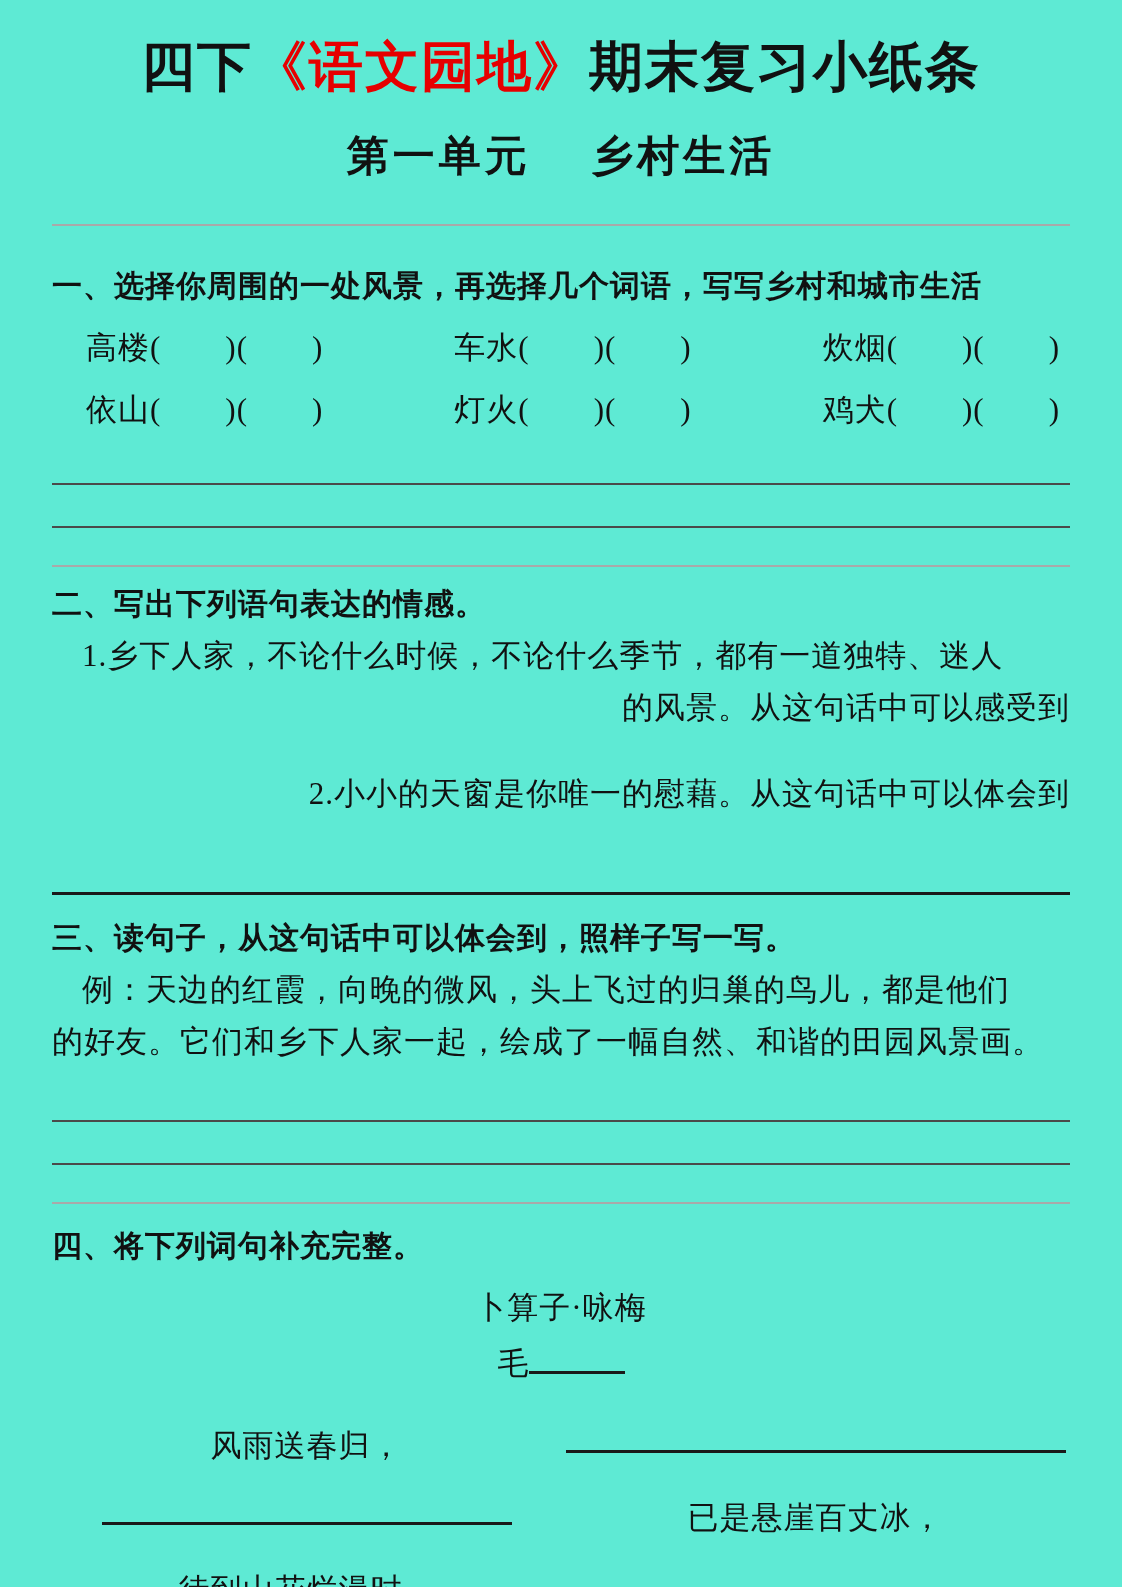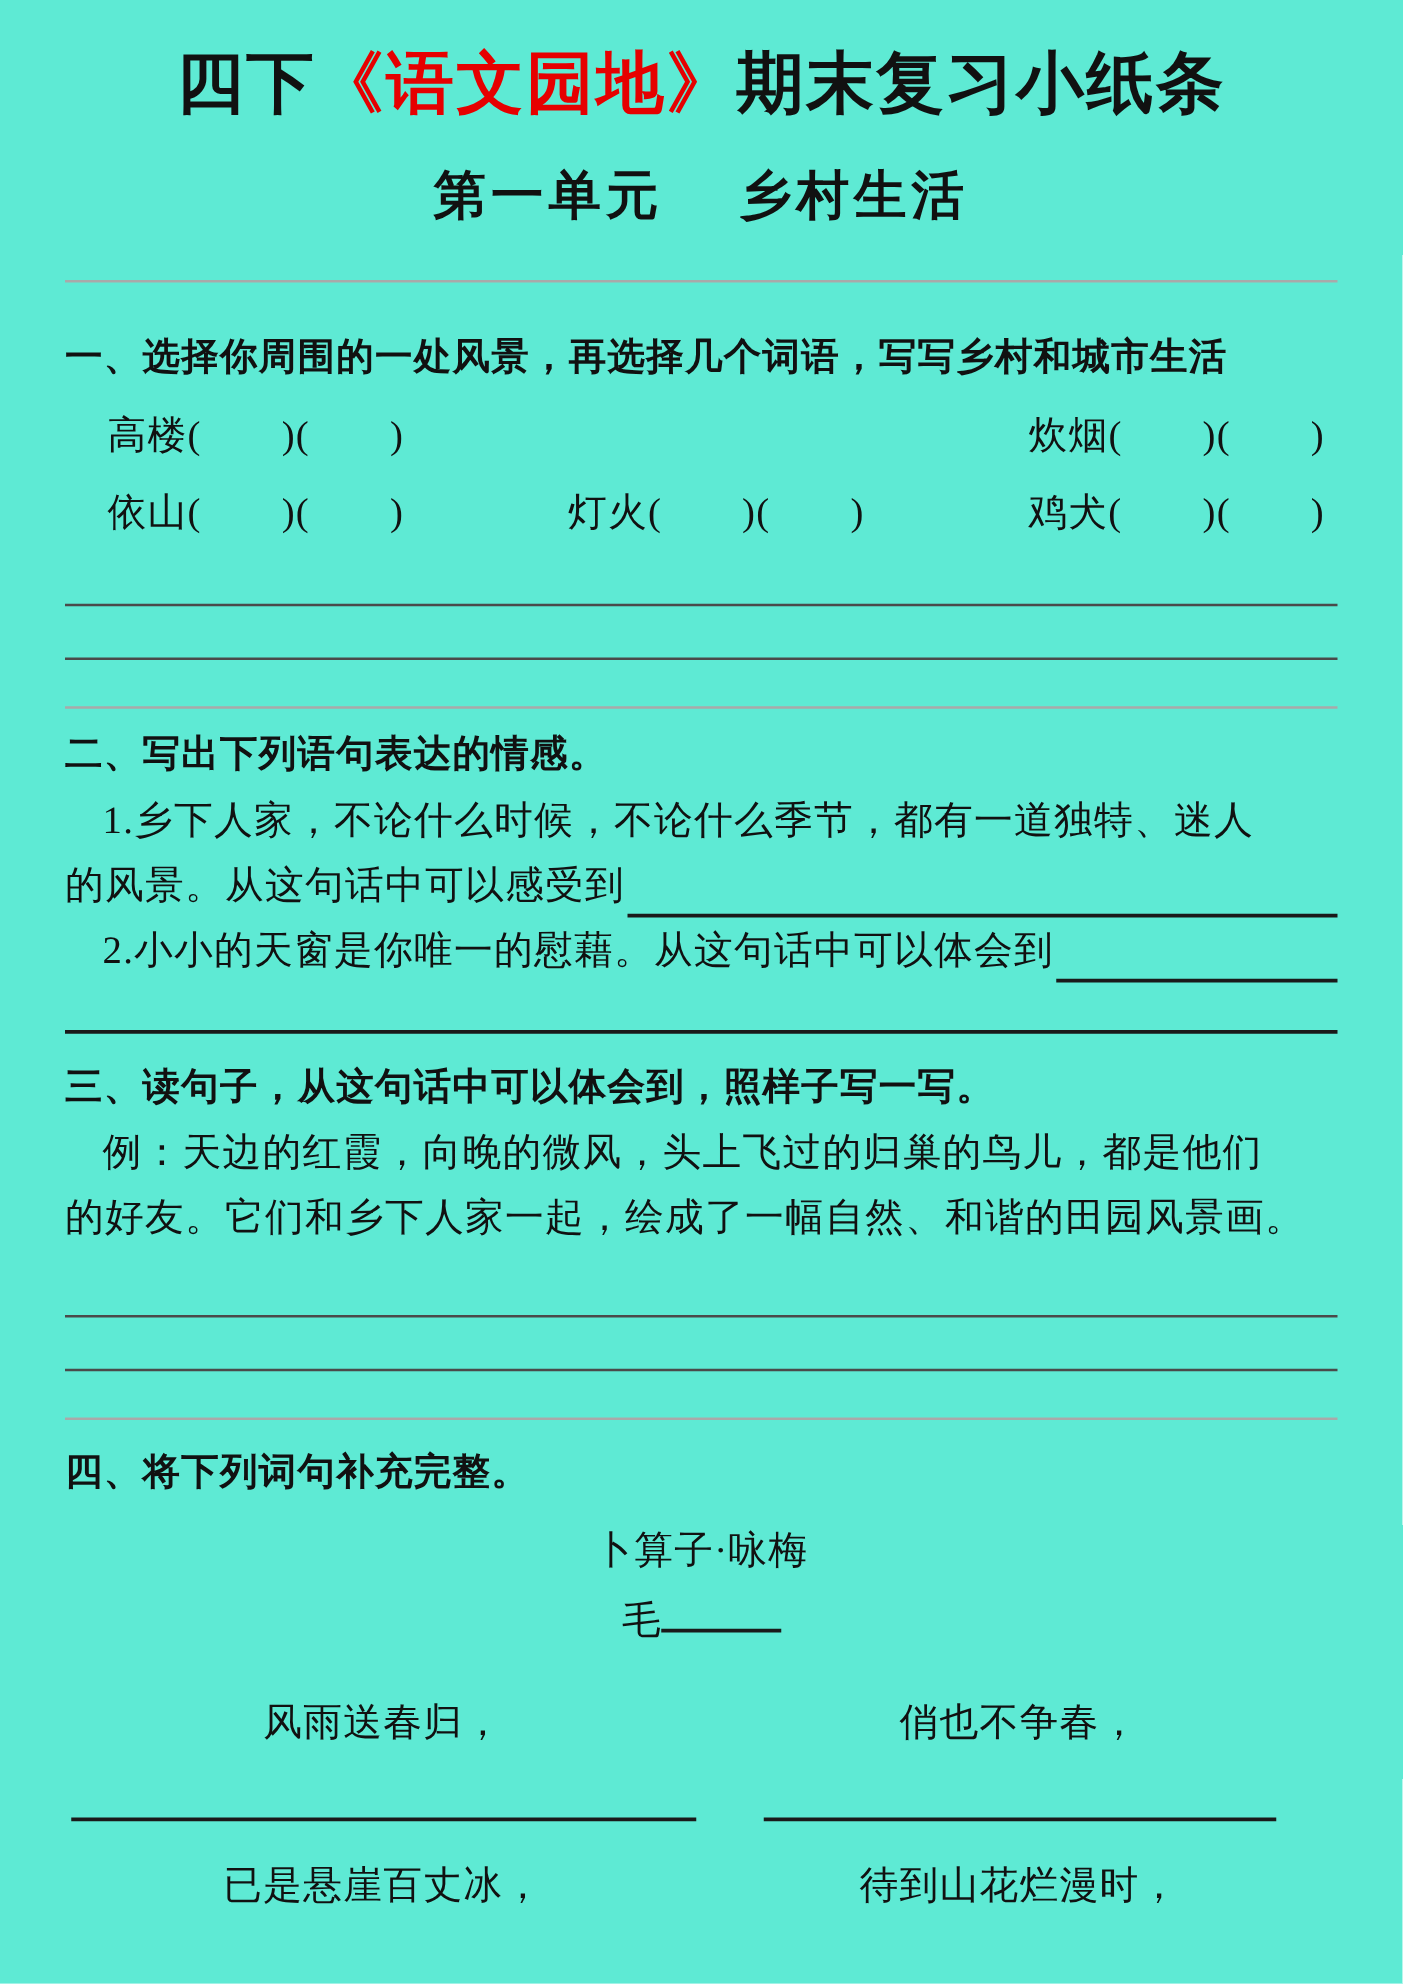--- a/index.html
+++ b/index.html
@@ -65,21 +65,21 @@
   
   .wline {
     height: 0;
     border-top: 2px solid #4a4a4a;
   }
   .wl-1 { margin-top: 52px; }
   .wl-gap { margin-top: 41px; }
   .sep-sec { margin-top: 37px; }
   
   .s2-head { margin-top: 11px; }
-  .q-line { display: flex; align-items: flex-end; }
+  .q-line { display: flex; align-items: flex-end; flex-direction: column; }
   .q-indent { padding-left: 30px; }
   .fill-rest {
     flex: 1 1 auto;
     border-bottom: 3px solid #1a1a1a;
     height: 34px;
     margin-left: 2px;
   }
   .bline {
     height: 0;
     border-top: 3px solid #1a1a1a;
@@ -137,20 +137,21 @@
 
   <div class="sep sep-header"></div>
 
   <div class="sec-head s1-head">
     <div>一、选择你周围的一处风景，再选择几个词语，写写乡村和城市生活</div>
   </div>
 
   <div class="word-rows">
     <div class="word-row">
       <span>高楼(　　)(　　)</span>
+      <span>车水(　　)(　　)</span>
       <span>炊烟(　　)(　　)</span>
     </div>
     <div class="word-row">
       <span>依山(　　)(　　)</span>
       <span>灯火(　　)(　　)</span>
       <span>鸡犬(　　)(　　)</span>
     </div>
   </div>
 
   <div class="wline wl-1"></div>
@@ -182,21 +183,20 @@
 
   <div class="sec-head s4-head">四、将下列词句补充完整。</div>
 
   <div class="poem-title">卜算子·咏梅</div>
   <div class="poem-author">
     <span>毛</span><span class="author-ul"></span>
   </div>
 
   <div class="poem-grid">
     <div class="verse">风雨送春归，</div>
-    <div class="verse">俏也不争春，</div>
 
     <div>
         <div class="verse-ul vul-left"></div>
       </div>
     <div>
         <div class="verse-ul vul-right"></div>
       </div>
 
     <div class="verse">已是悬崖百丈冰，</div>
     <div class="verse">待到山花烂漫时，</div>

